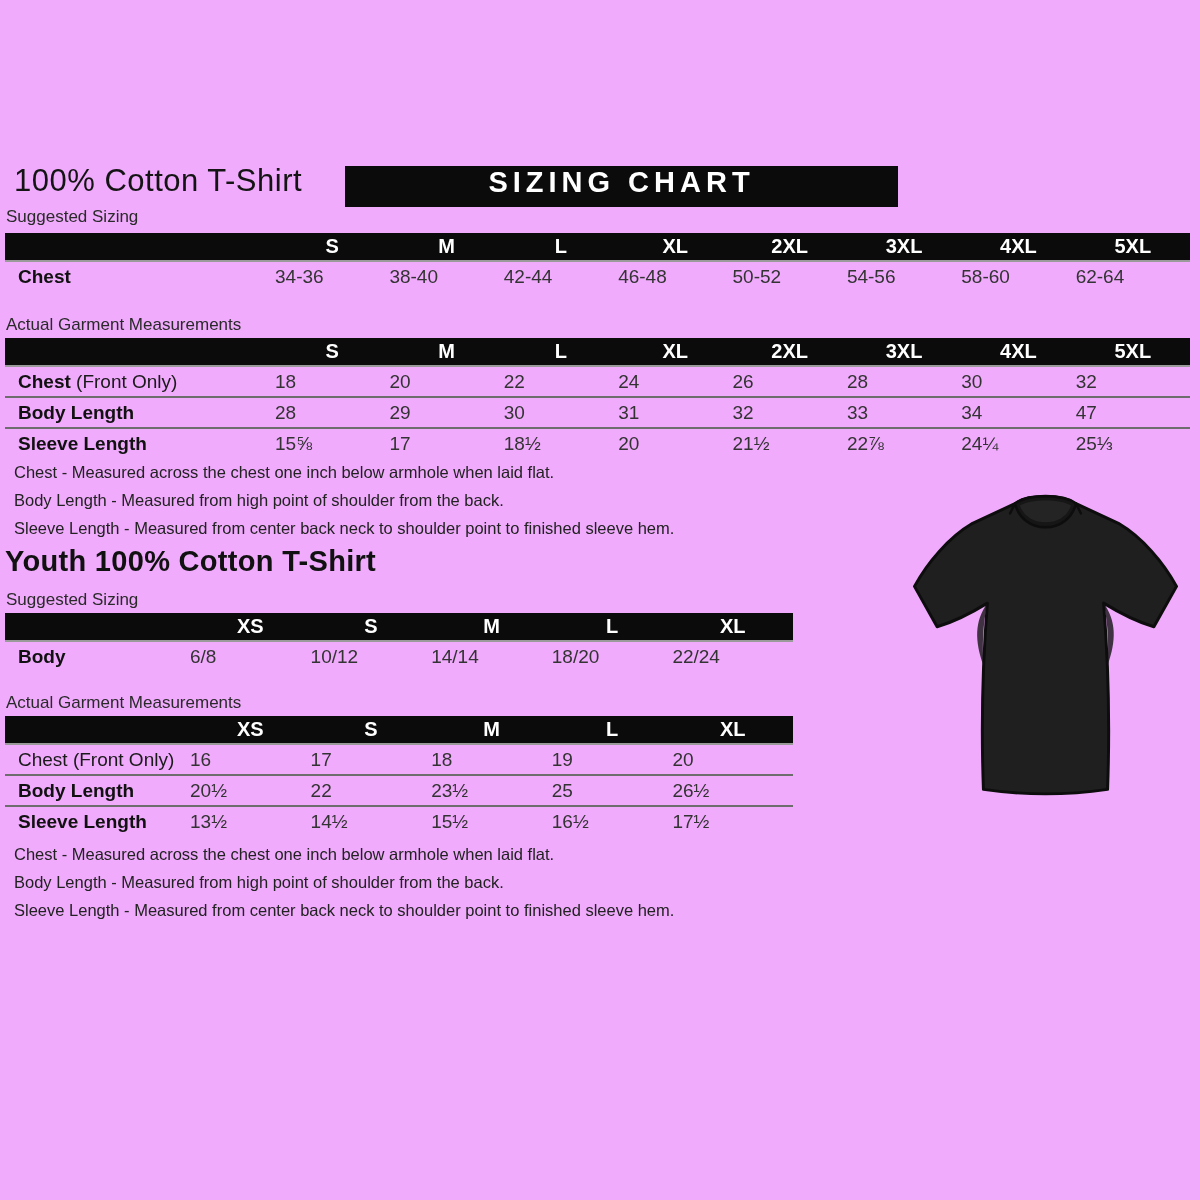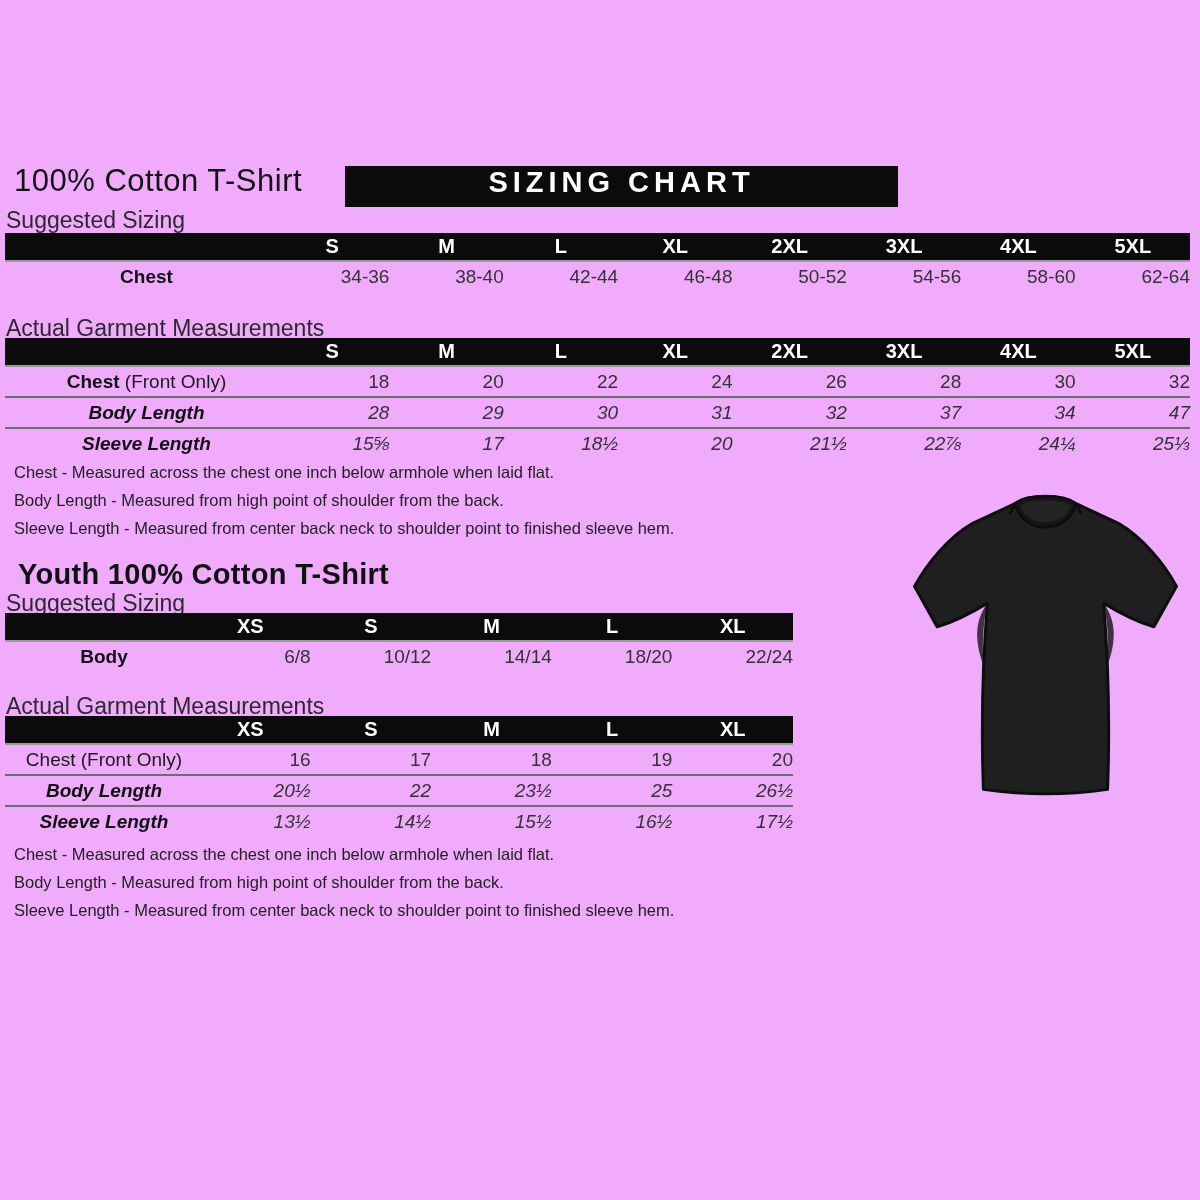--- a/index.html
+++ b/index.html
@@ -18,47 +18,47 @@
     margin:0;
   }
   .banner{
     position:absolute;left:345px;top:166px;width:553px;height:41px;
     background:#0b0b0b;color:#fff;
     display:flex;align-items:flex-start;justify-content:center;
     font-size:29px;font-weight:700;letter-spacing:5px;
   }
   .section-label{
     position:absolute;left:6px;
-    font-size:23px;font-weight:400;color:#2a2a2a;text-align:center;
+    font-size:17px;font-weight:400;color:#2a2a2a;text-align:center;
   }
   .youth-title{
     position:absolute;left:5px;top:545px;
     font-size:29px;font-weight:700;color:#111;
-    margin:13px;letter-spacing:.3px;
+    margin:0;letter-spacing:.3px;
   }
   table.tbl{
     position:absolute;left:5px;
     border-collapse:collapse;table-layout:fixed;
   }
   table.adult{width:1185px;}
   table.youth{width:788px;}
   .tbl th{
     background:#0b0b0b;color:#ffffff;
     font-size:20px;font-weight:700;
     height:27px;padding:0;text-align:center;
     border-bottom:2px solid #9a9a9a;
   }
   .tbl th.lbl{text-align:left;}
   .tbl td{
-    font-size:19px;color:#333;text-align:right;
+    font-size:19px;color:#333;text-align:left;
     height:29px;padding:0;
   }
-  .tbl td.lbl{text-align:center;padding-left:13px;color:#1a1a1a;}
+  .tbl td.lbl{text-align:left;padding-left:13px;color:#1a1a1a;}
   .tbl .b{font-weight:700;color:#111;}
-  table.ruled tbody tr + tr td{border-top:2px solid #6d6d6d;font-style:italic;}
+  table.ruled tbody tr + tr td{border-top:2px solid #6d6d6d;}
   .notes{position:absolute;left:14px;font-size:16.5px;color:#222;line-height:28px;}
   .notes div{white-space:nowrap;}
   .tee{position:absolute;left:893px;top:478px;width:305px;height:335px;}
 </style>
 </head>
 <body>
 
 <div class="canvas">
 
   <h1 class="page-title">100% Cotton T-Shirt</h1>
@@ -134,21 +134,21 @@
         <td>30</td>
         <td>32</td>
       </tr>
       <tr>
         <td class="lbl"><span class="b">Body Length</span></td>
         <td>28</td>
         <td>29</td>
         <td>30</td>
         <td>31</td>
         <td>32</td>
-        <td>37</td>
+        <td>33</td>
         <td>34</td>
         <td>47</td>
       </tr>
       <tr>
         <td class="lbl"><span class="b">Sleeve Length</span></td>
         <td>15⅝</td>
         <td>17</td>
         <td>18½</td>
         <td>20</td>
         <td>21½</td>

